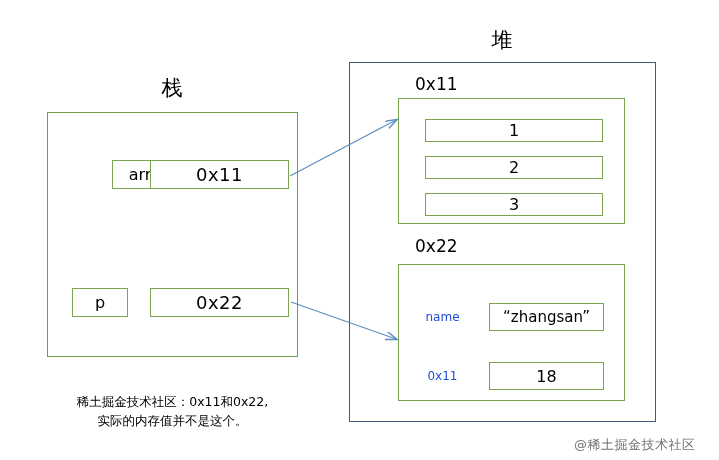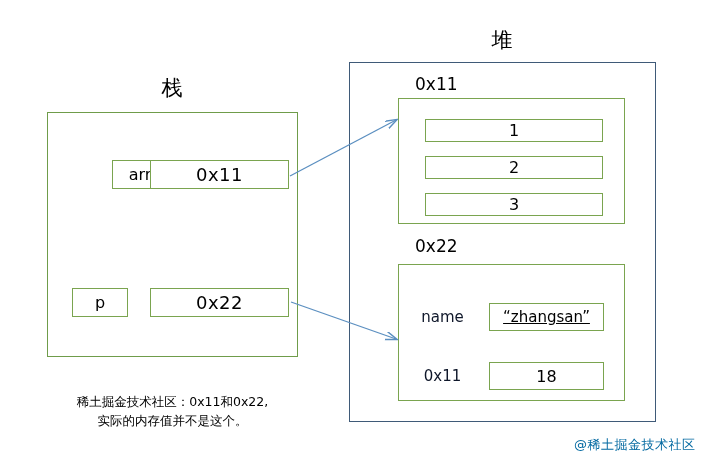--- a/index.html
+++ b/index.html
@@ -48,61 +48,61 @@
     display: flex;
     align-items: center;
     justify-content: center;
     font-size: 17px;
     color: #000000;
     font-family: "DejaVu Sans", "Liberation Sans", sans-serif;
   }
   .cell.var-name { font-size: 16px; }
   .cell.addr-val { font-size: 18px; letter-spacing: 0.5px; }
   .cell.arr-elem { font-size: 16px; }
-  .cell.str-val  { font-size: 15px; text-decoration: underline; }
+  .cell.str-val  { font-size: 15px; }
   .cell.num-val  { font-size: 16px; }
 
   
   .group-box {
     border: 1.2px solid #7aa44f;
     background: #ffffff;
     box-sizing: border-box;
   }
 
   
   .block-label {
     font-size: 17px;
     color: #000000;
     line-height: 1;
     font-family: "DejaVu Sans", "Liberation Sans", sans-serif;
   }
 
   
   .field-label {
-    font-size: 15px;
-    color: #0f172a;
+    font-size: 12px;
+    color: #1d4ed8;
     display: flex;
     align-items: center;
     justify-content: center;
     font-family: "DejaVu Sans", "Liberation Sans", sans-serif;
   }
 
   
   .caption {
     font-size: 12.5px;
     color: #000000;
     text-align: center;
     line-height: 1.5;
     font-family: "DejaVu Sans", "Liberation Sans", sans-serif;
   }
 
   
   .watermark {
     font-size: 13px;
-    color: #0369a1;
+    color: #737373;
     letter-spacing: 0.5px;
     white-space: nowrap;
     font-family: "DejaVu Sans", "Liberation Sans", sans-serif;
   }
 
   
   #arrows {
     position: absolute;
     left: 0; top: 0;
     width: 719px; height: 460px;

